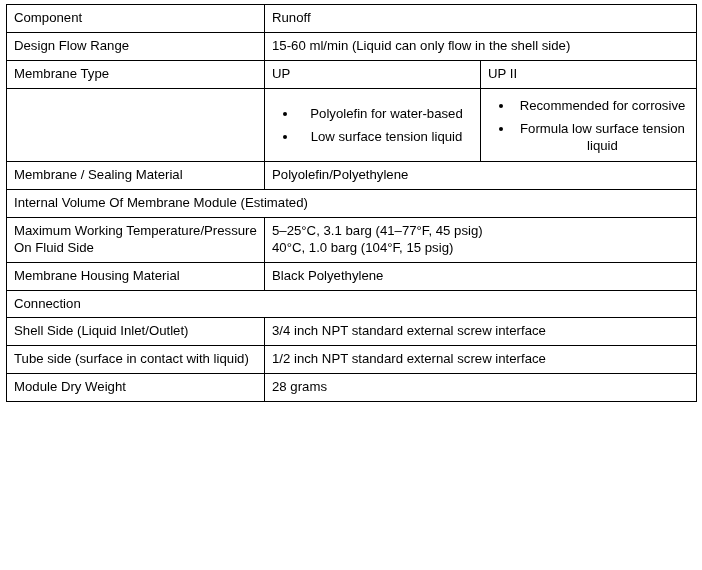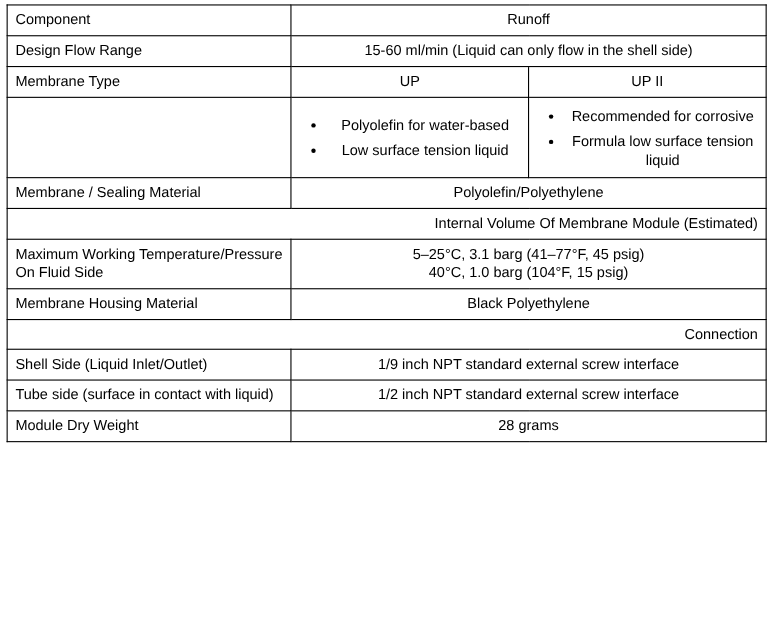--- a/index.html
+++ b/index.html
@@ -31,24 +31,24 @@
     font-size: 13.2px;
     line-height: 1.28;
     padding: 5px 7px;
     vertical-align: middle;
     word-wrap: break-word;
   }
   td.label {
     text-align: left;
   }
   td.center {
-    text-align: center;
+    text-align: left;
   }
   td.full-center {
-    text-align: right;
+    text-align: left;
   }
   ul.bullets {
     margin: 0;
     padding: 0 0 0 26px;
     list-style-type: disc;
   }
   ul.bullets li {
     text-align: center;
     margin: 3px 0 6px 0;
     padding-left: 2px;
@@ -119,21 +119,21 @@
       </tr>
       <tr>
         <td class="label">Membrane Housing Material</td>
         <td class="center" colspan="2">Black Polyethylene</td>
       </tr>
       <tr>
         <td class="full-center" colspan="3">Connection</td>
       </tr>
       <tr>
         <td class="label">Shell Side (Liquid Inlet/Outlet)</td>
-        <td class="center" colspan="2">1/9 inch NPT standard external screw interface</td>
+        <td class="center" colspan="2">3/4 inch NPT standard external screw interface</td>
       </tr>
       <tr>
         <td class="label">Tube side (surface in contact with liquid)</td>
         <td class="center" colspan="2">1/2 inch NPT standard external screw interface</td>
       </tr>
       <tr>
         <td class="label">Module Dry Weight</td>
         <td class="center" colspan="2">28 grams</td>
       </tr>
     </tbody>

